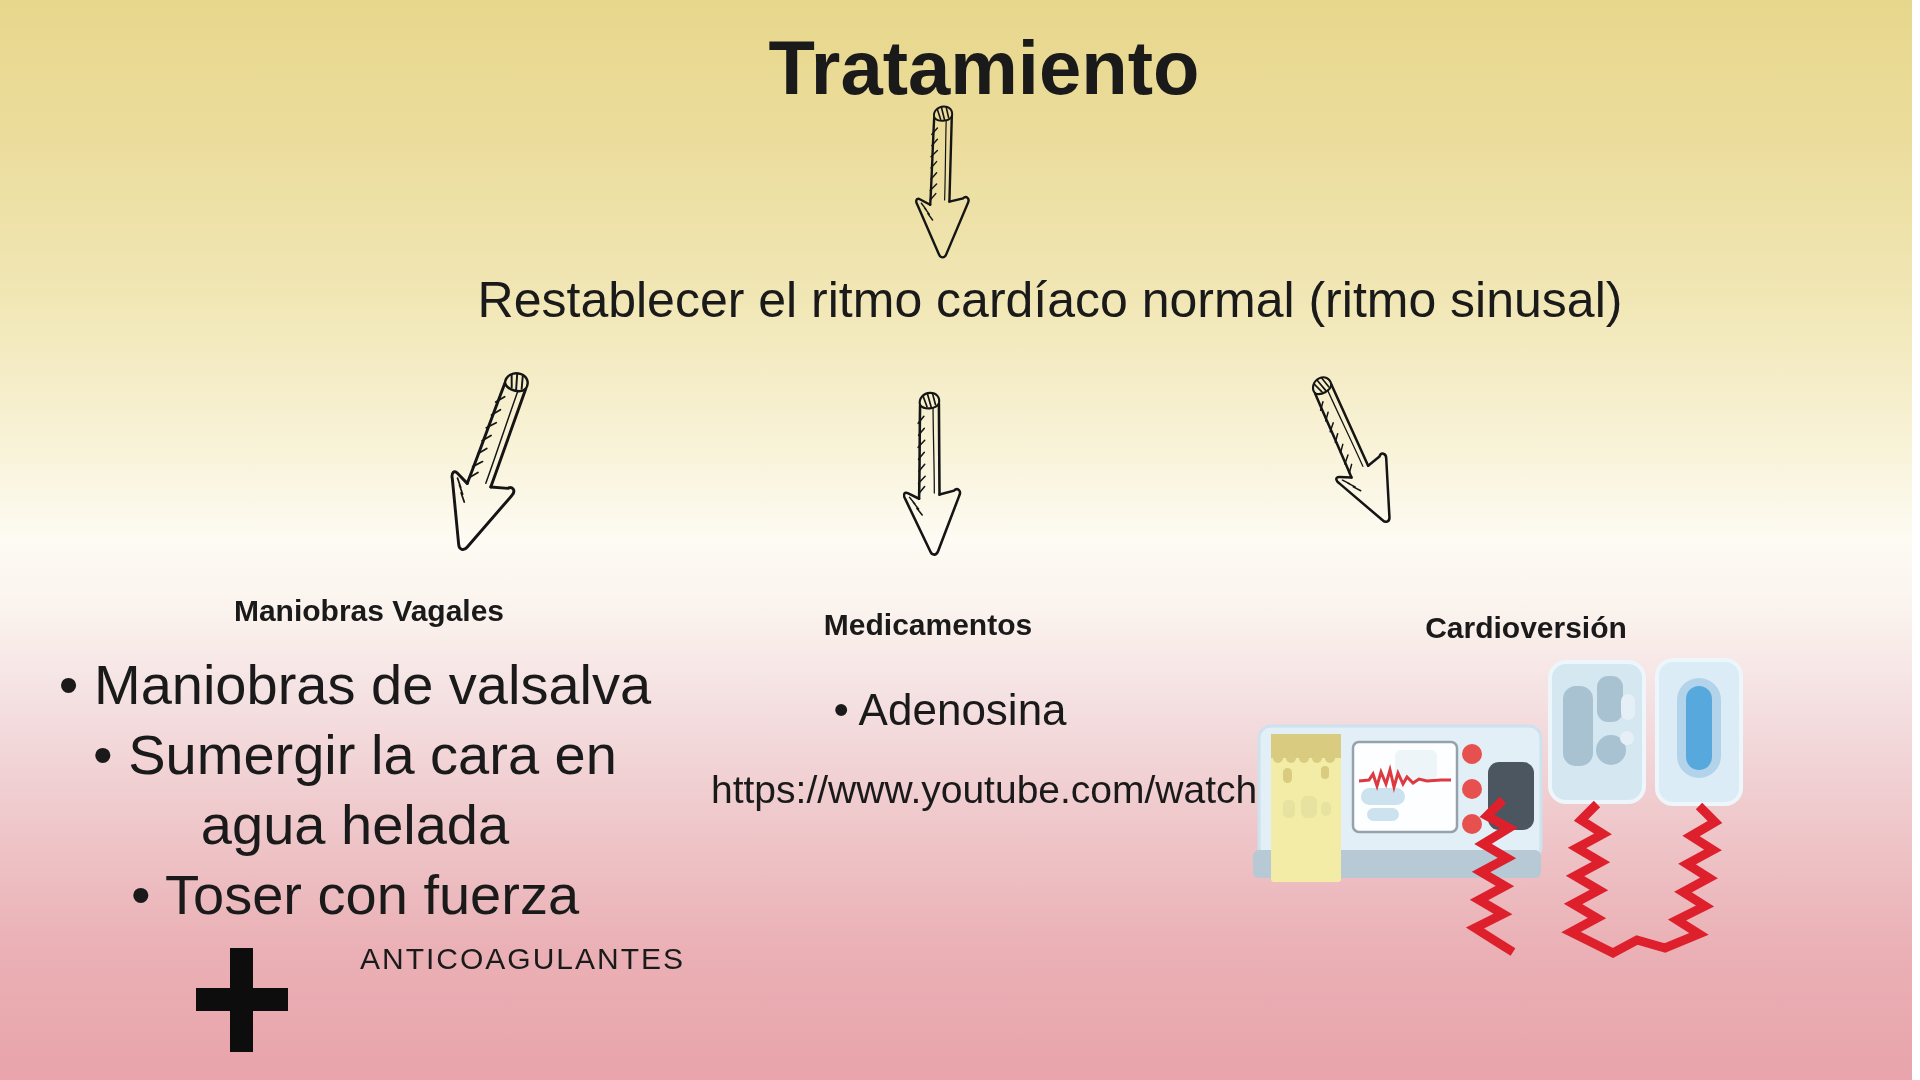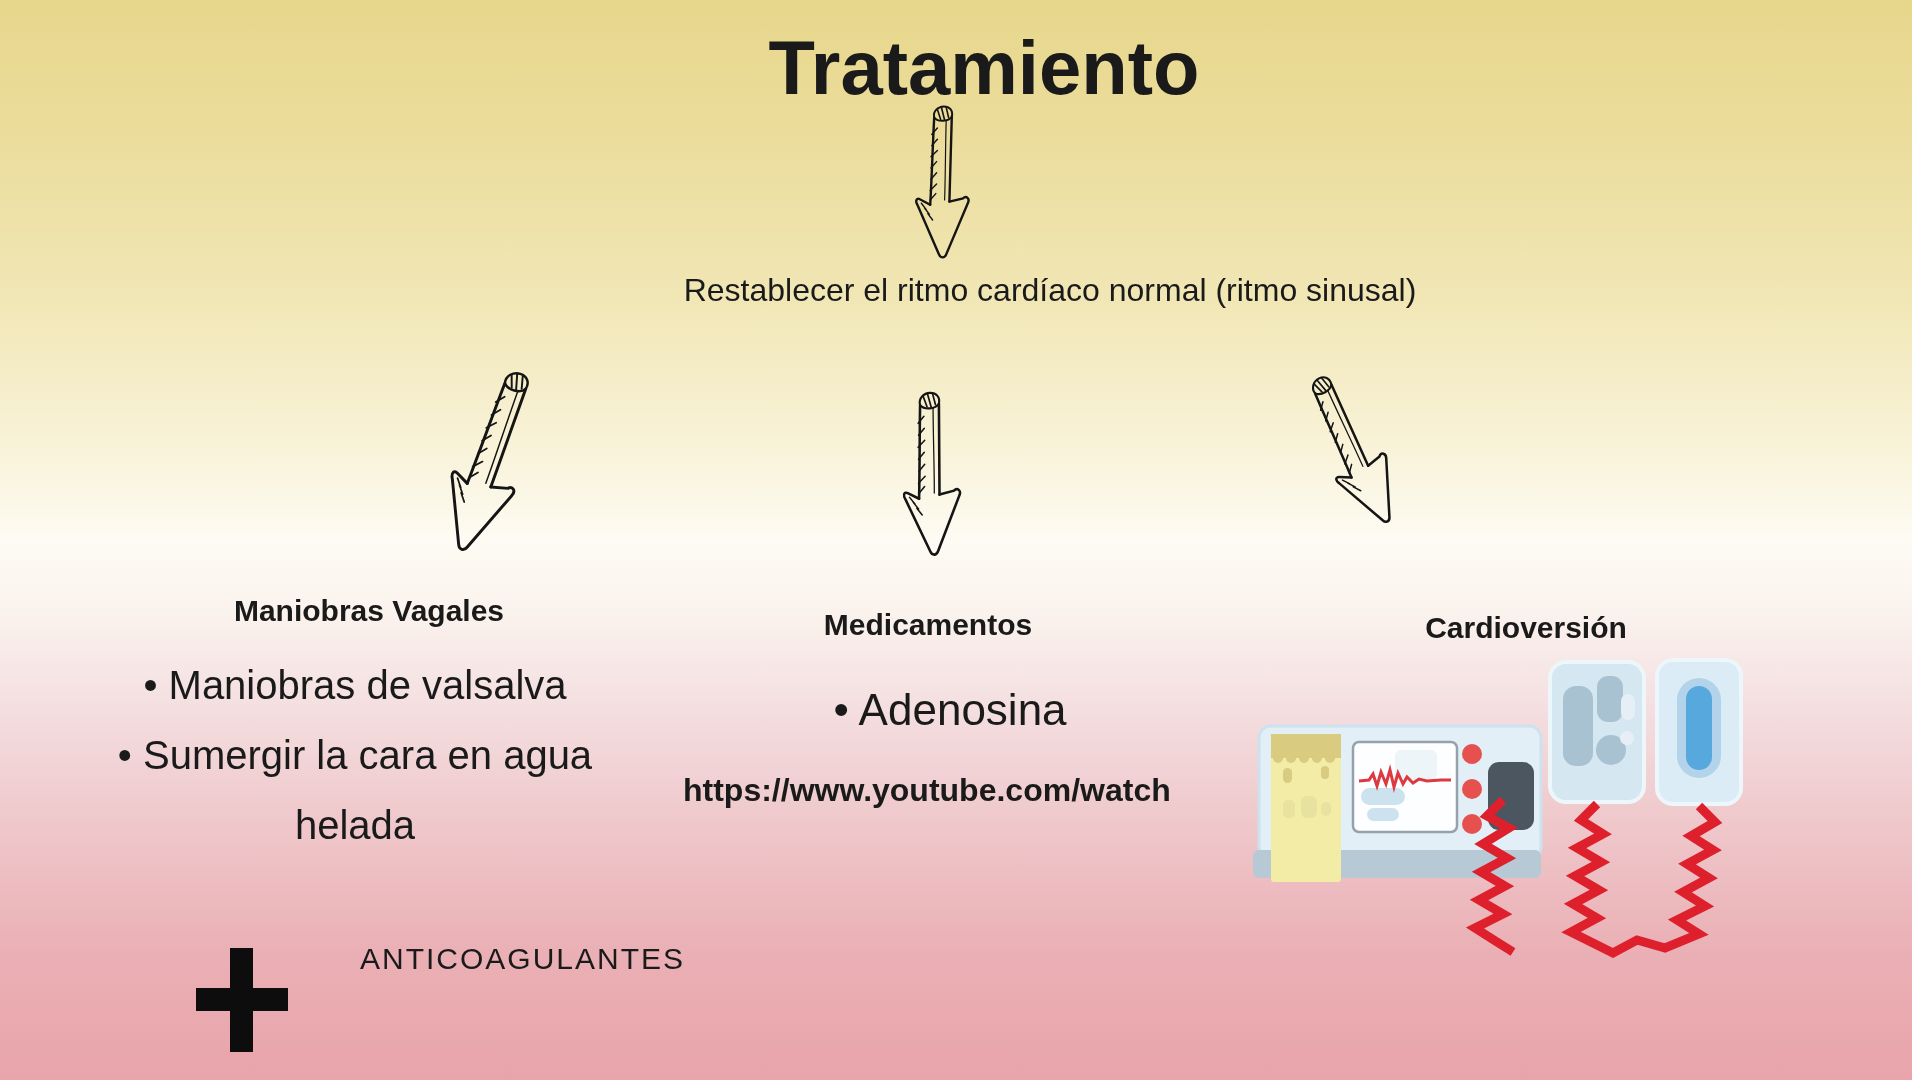--- a/index.html
+++ b/index.html
@@ -15,37 +15,37 @@
       #eab0b5 88%, #e8a4aa 100%);
   }
   .abs{position:absolute;}
   .ctr{transform:translateX(-50%);}
   .title{
     top:26px;left:984px;
     font-size:76px;font-weight:bold;line-height:1.1;white-space:nowrap;
   }
   .subtitle{
     top:272px;left:1050px;
-    font-size:32px;line-height:1.15;white-space:nowrap;
+    font-size:50px;line-height:1.15;white-space:nowrap;
   }
   .col-heading{font-size:30px;font-weight:bold;line-height:1.1;white-space:nowrap;}
   .h-left{top:594px;left:369px;}
   .h-mid{top:608px;left:928px;}
   .h-right{top:611px;left:1526px;}
   .bullets-left{
     top:650px;left:55px;width:600px;
-    font-size:40px;line-height:70px;text-align:center;
+    font-size:56px;line-height:70px;text-align:center;
   }
   .bullet-mid{
     top:684px;left:950px;
     font-size:44px;line-height:1.2;white-space:nowrap;text-align:center;
   }
   .yt-link{
-    top:770px;left:683px;width:560px;
-    font-size:32px;font-weight:bold;line-height:40px;
+    top:770px;left:711px;width:560px;
+    font-size:39px;font-weight:normal;line-height:40px;
   }
   .anticoag{
     top:942px;left:336px;
     font-size:30px;letter-spacing:2px;white-space:nowrap;margin-left:24px;
   }
   .arrow{position:absolute;}
   .a-main{left:911px;top:104px;width:64px;height:160px;}
   .a-left{left:455px;top:366px;width:70px;height:196px;transform:rotate(18deg);}
   .a-mid{left:902px;top:374px;width:60px;height:204px;transform:rotate(-2deg);}
   .a-right{left:1322px;top:368px;width:64px;height:168px;transform:rotate(-26deg);}
@@ -91,20 +91,21 @@
     <use href="#doodle-arrow"></use>
   </svg>
   <svg class="arrow a-right" viewBox="0 0 70 200">
     <use href="#doodle-arrow"></use>
   </svg>
 
   <div class="abs ctr col-heading h-left">Maniobras Vagales</div>
   <div class="abs bullets-left">
     <div>• Maniobras de valsalva</div>
     <div>• Sumergir la cara en agua helada</div>
+    <div>• Toser con fuerza</div>
   </div>
 
   <div class="abs ctr col-heading h-mid">Medicamentos</div>
   <div class="abs ctr bullet-mid">• Adenosina</div>
   <div class="abs yt-link">
     <div>https://www.youtube.com/watch</div>
   </div>
 
   <div class="abs ctr col-heading h-right">Cardioversión</div>
 

